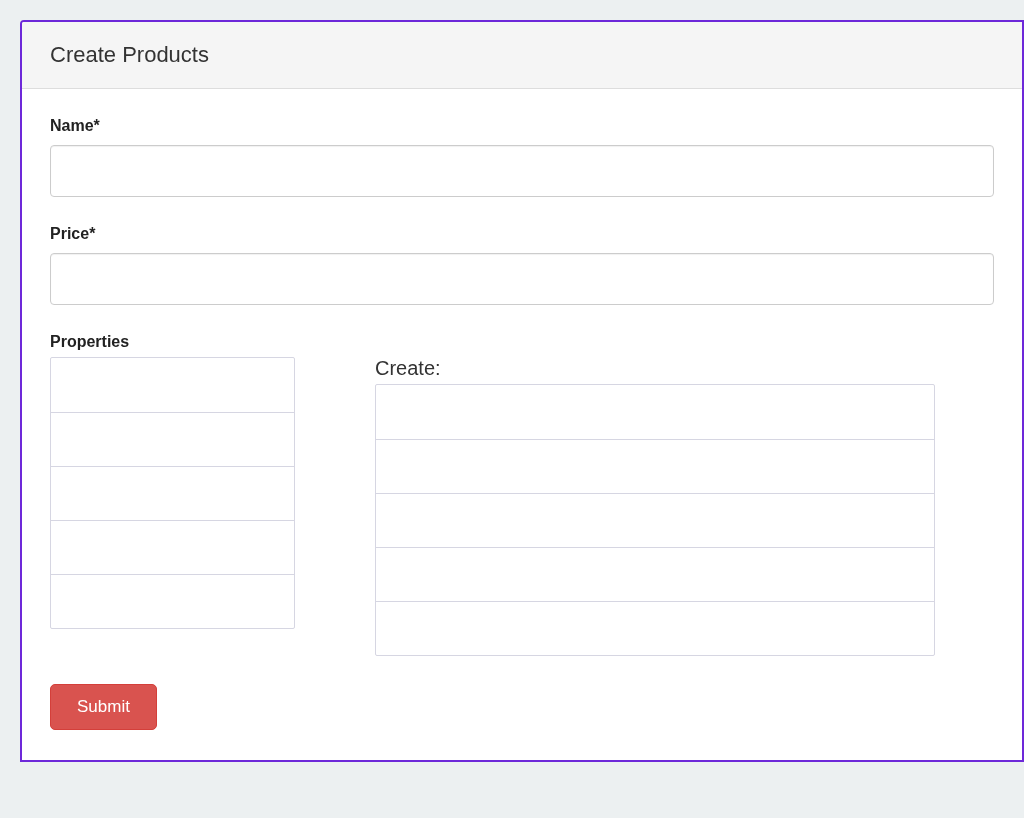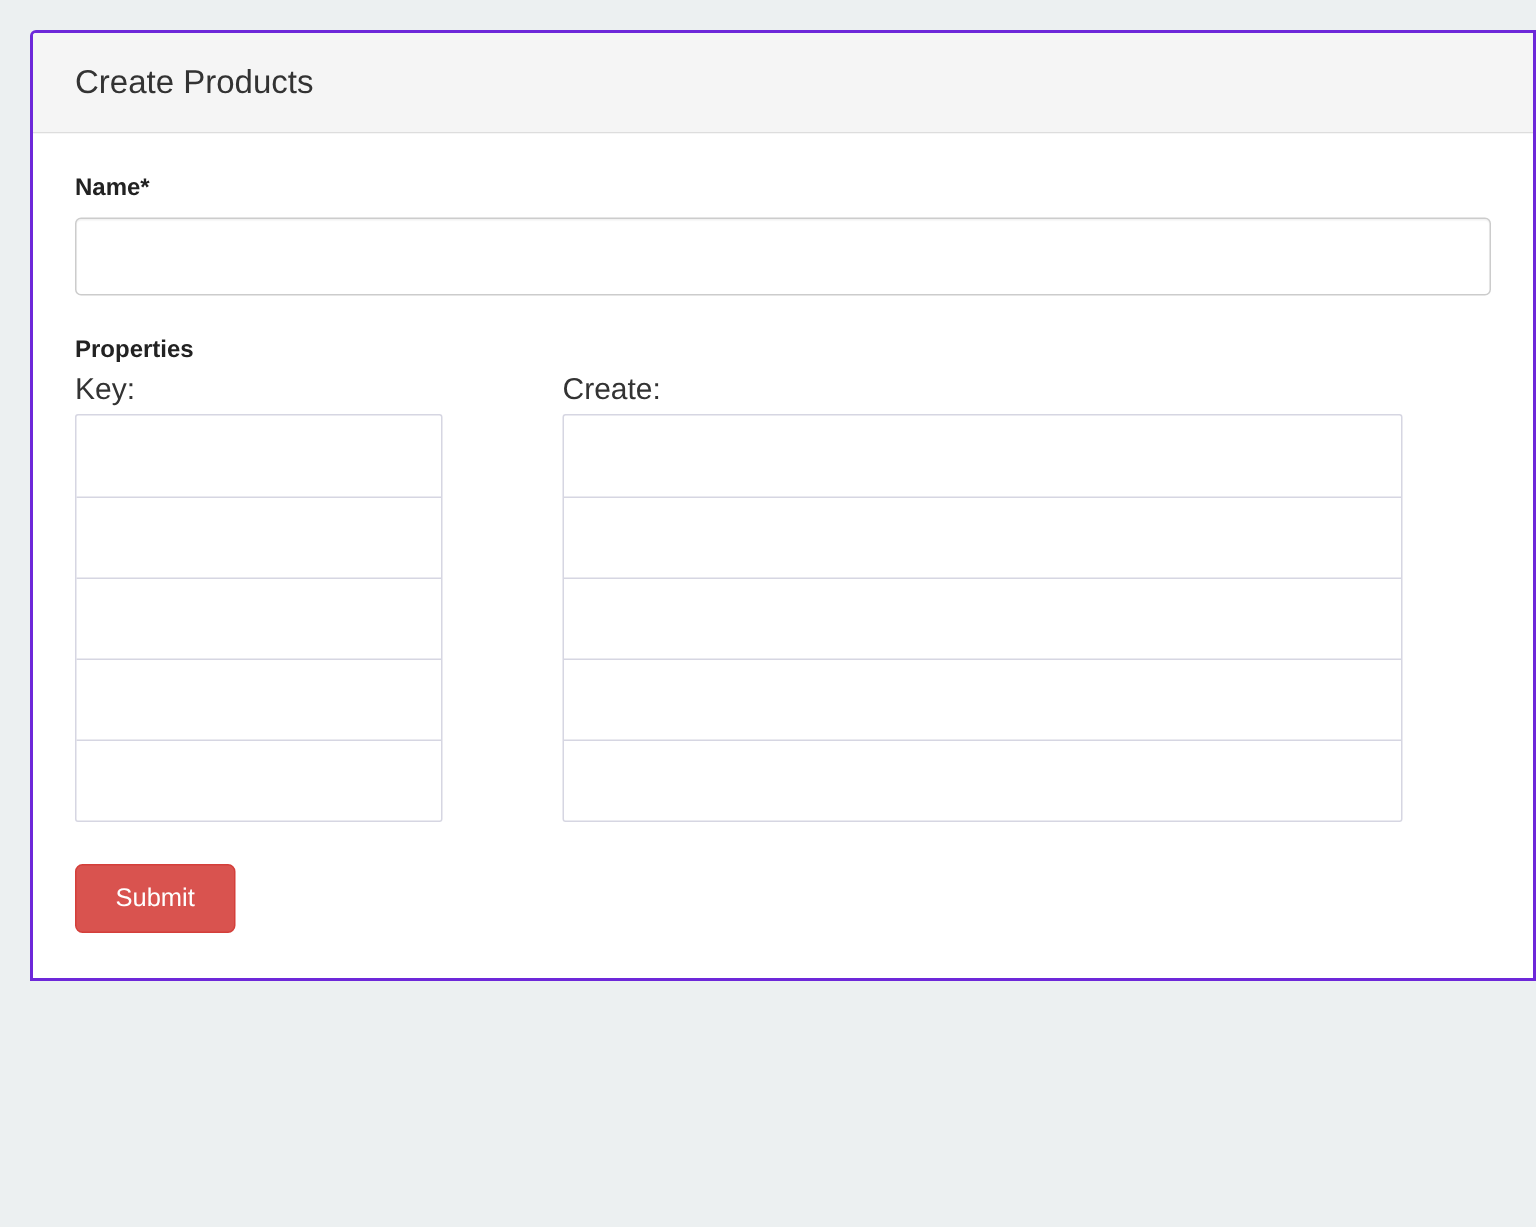--- a/index.html
+++ b/index.html
@@ -104,27 +104,30 @@
   <div class="panel">
     <div class="panel-heading">Create Products</div>
 
     <div class="panel-body">
 
       <div class="form-group">
         <label class="label">Name*</label>
         <input type="text" class="text-input" value="" style="">
       </div>
 
+      <div class="form-group">
+        <label class="label">Price*</label>
+        <input type="text" class="text-input" value="" style="">
+      </div>
 
       <div class="form-group properties-section">
         <label class="label">Properties</label>
 
         <div class="properties-columns">
           <div class="kv-col key-col">
-            <span class="sub-label">Key:</span>
             <div class="kv-stack">
               <input type="text" class="kv-input" value="" style="">
               <input type="text" class="kv-input" value="" style="">
               <input type="text" class="kv-input" value="" style="">
               <input type="text" class="kv-input" value="" style="">
               <input type="text" class="kv-input" value="" style="">
             </div>
           </div>
 
           <div class="kv-col value-col">

